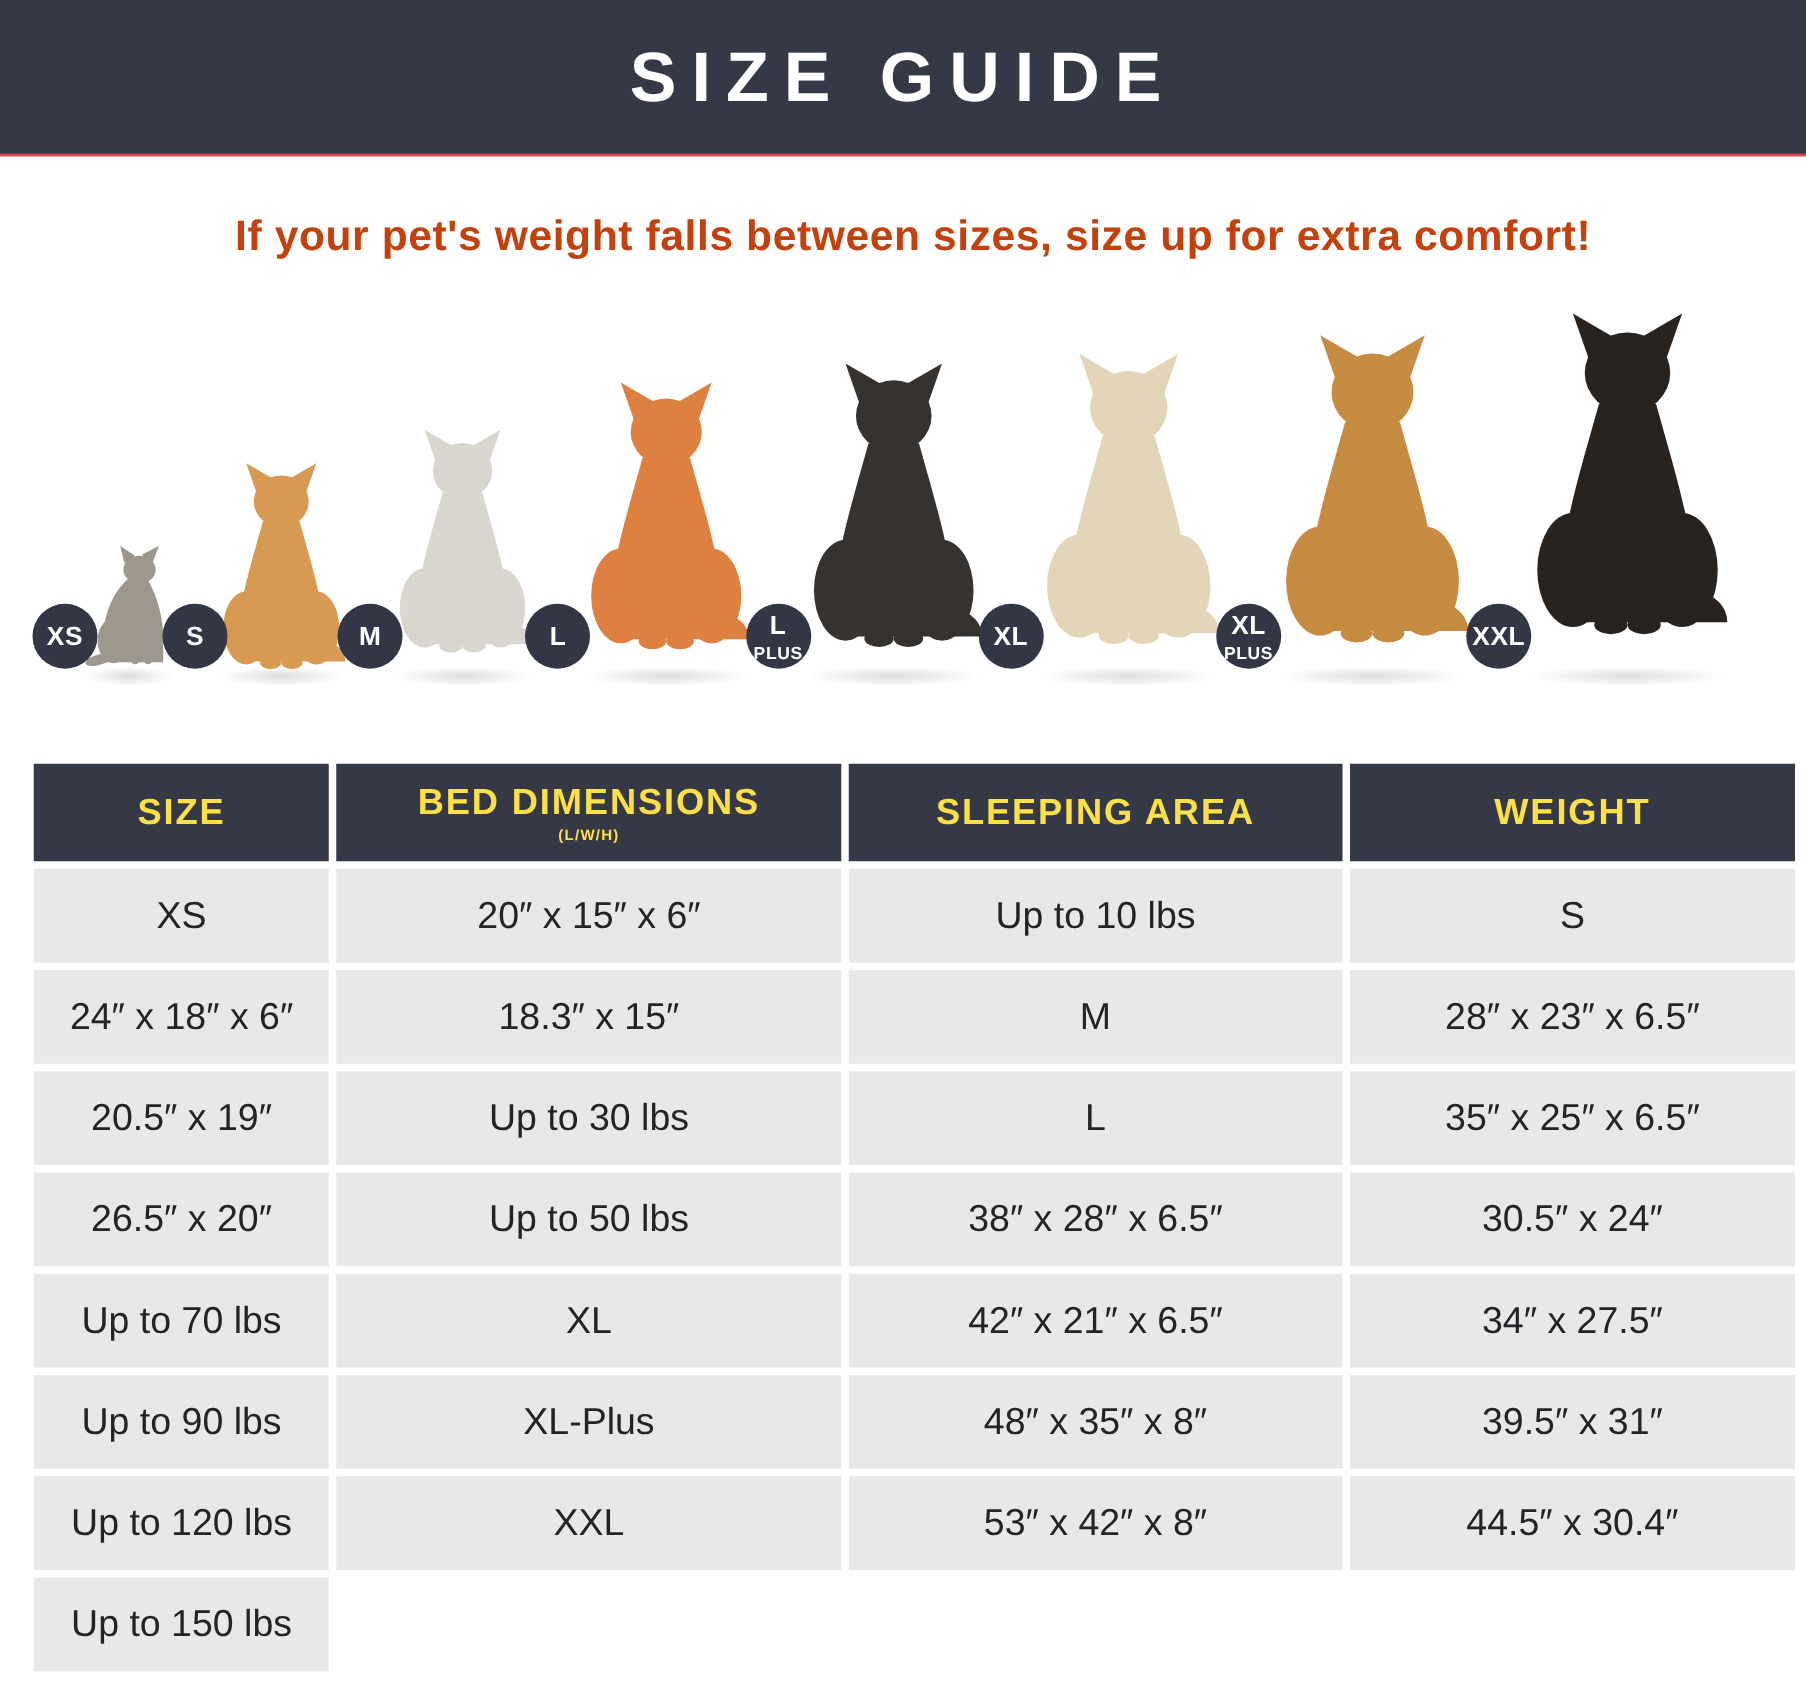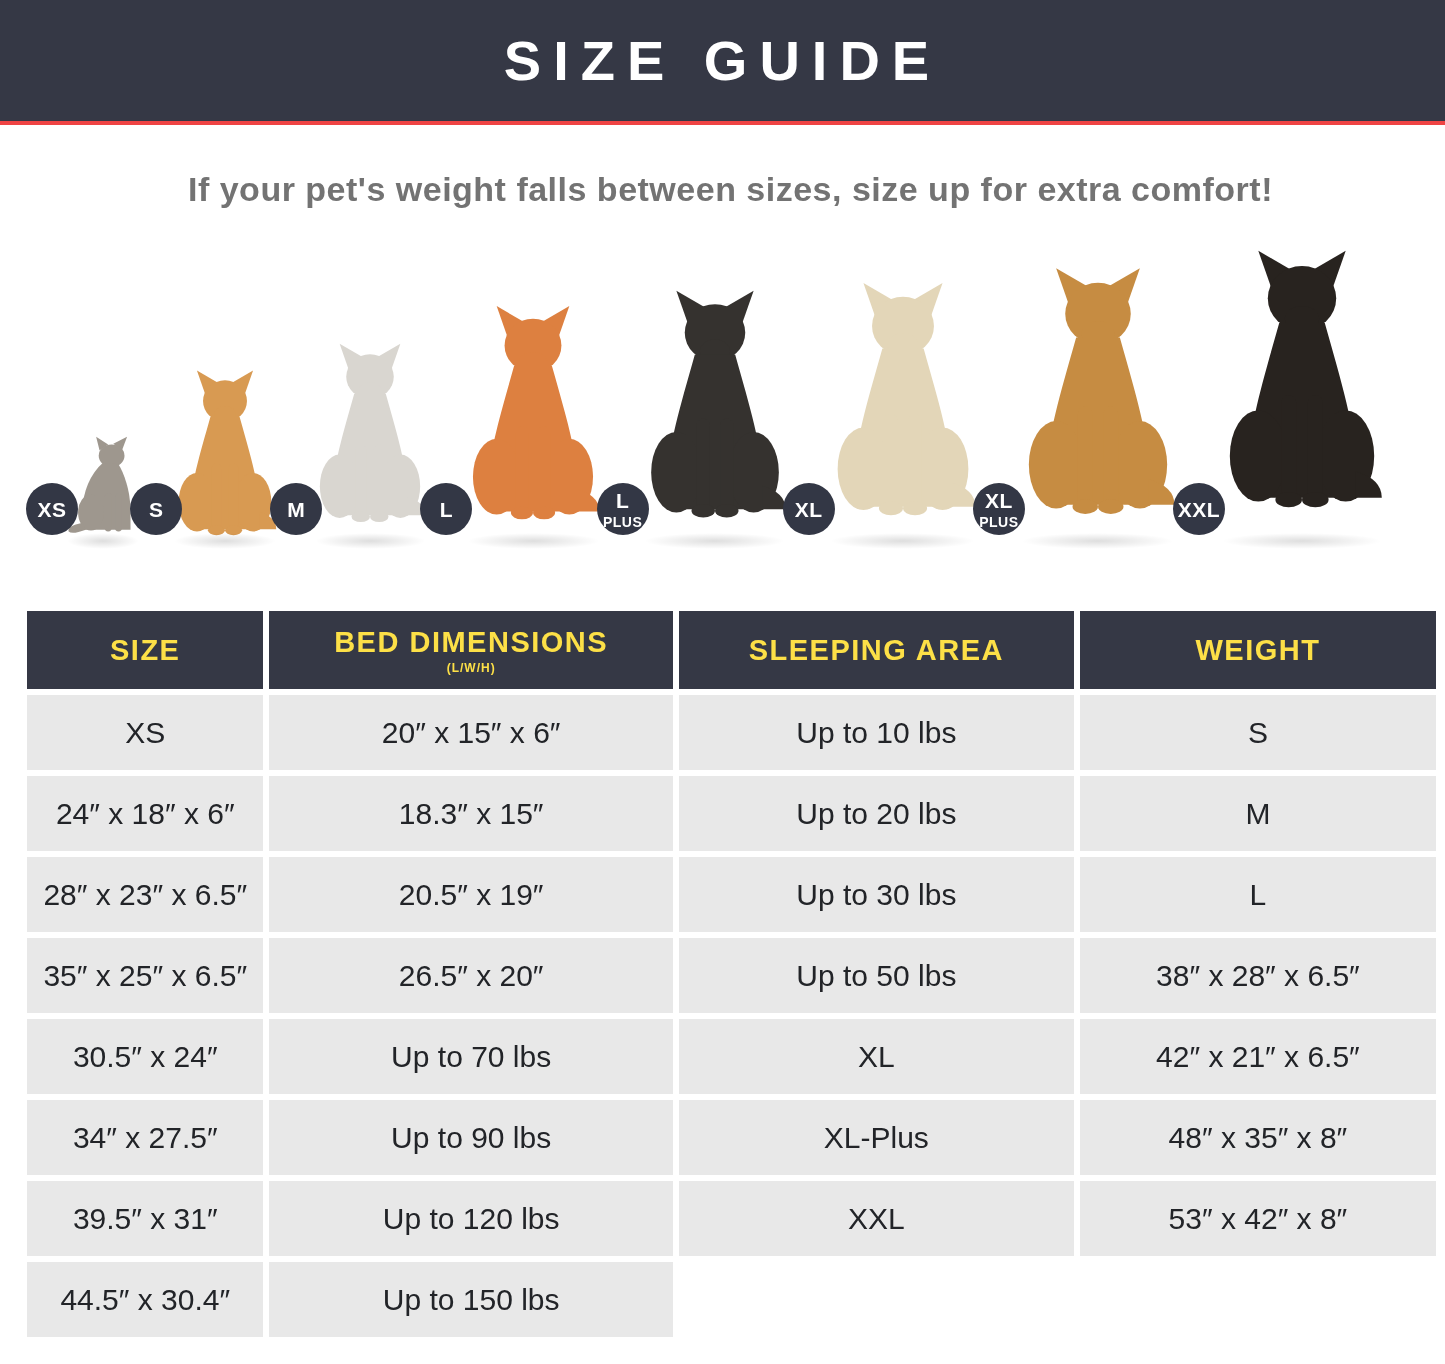--- a/index.html
+++ b/index.html
@@ -6,28 +6,28 @@
   html,body { background:#ffffff; }
   body {
     width:1445px; height:1364px; margin:0 auto; overflow:hidden;
     font-family:"Liberation Sans", sans-serif;
     -webkit-font-smoothing:antialiased;
   }
   
   .banner {
     height:125px; background:#353845; display:flex;
     align-items:center; justify-content:center;
-    border-bottom:4px solid #ef4444;
+    border-bottom:2px solid #ef4444;
   }
   .banner h1 {
     color:#ffffff; font-size:56px; font-weight:700; letter-spacing:12px;
   }
   
   .subtitle {
-    margin-top:45px; text-align:center; color:#737373;
+    margin-top:45px; text-align:center; color:#c2410c;
     font-size:34px; font-weight:700; letter-spacing:0.5px;margin-left:16px;
   }
   
   .pets {
     margin:0 48px 0 60px; height:350px;
     display:flex; align-items:flex-end; justify-content:space-between;
     padding-bottom:18px;
   }
   .pet { position:relative; display:flex; align-items:flex-end; }
   .pet-img { display:block; }
@@ -193,21 +193,20 @@
     <span>WEIGHT</span>
   </div>
 
   <div class="cell">XS</div>
   <div class="cell">20″ x 15″ x 6″</div>
   <div class="cell">Up to 10 lbs</div>
 
   <div class="cell">S</div>
   <div class="cell">24″ x 18″ x 6″</div>
   <div class="cell">18.3″ x 15″</div>
-  <div class="cell">Up to 20 lbs</div>
 
   <div class="cell">M</div>
   <div class="cell">28″ x 23″ x 6.5″</div>
   <div class="cell">20.5″ x 19″</div>
   <div class="cell">Up to 30 lbs</div>
 
   <div class="cell">L</div>
   <div class="cell">35″ x 25″ x 6.5″</div>
   <div class="cell">26.5″ x 20″</div>
   <div class="cell">Up to 50 lbs</div>

